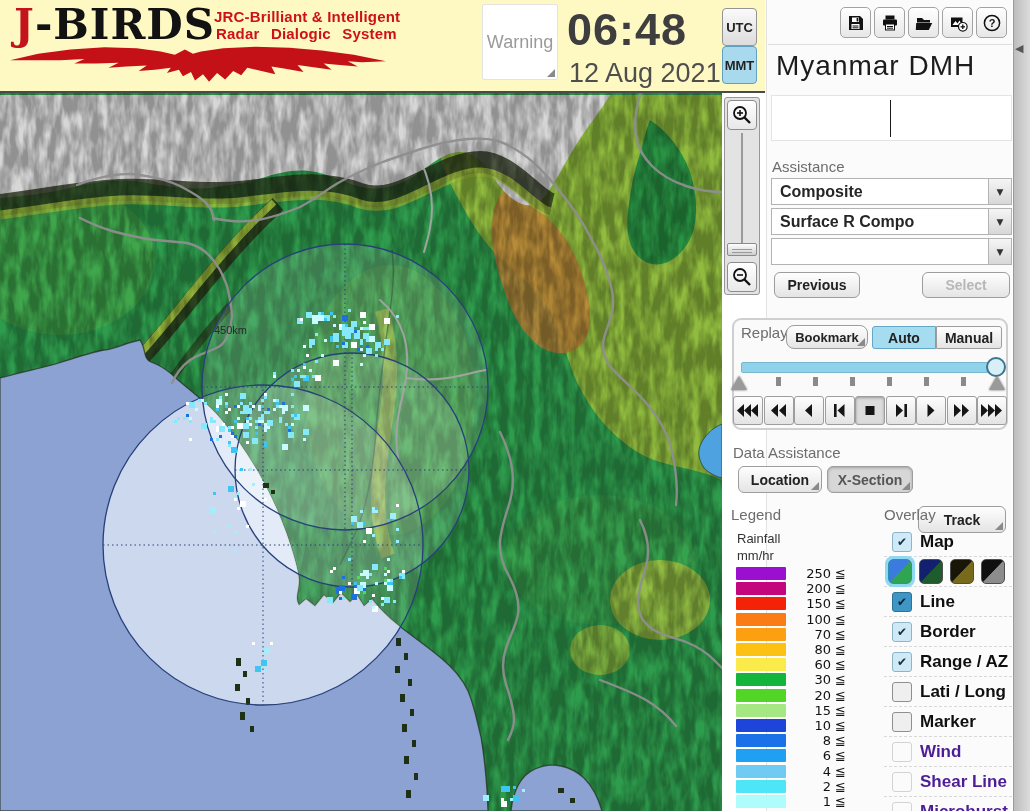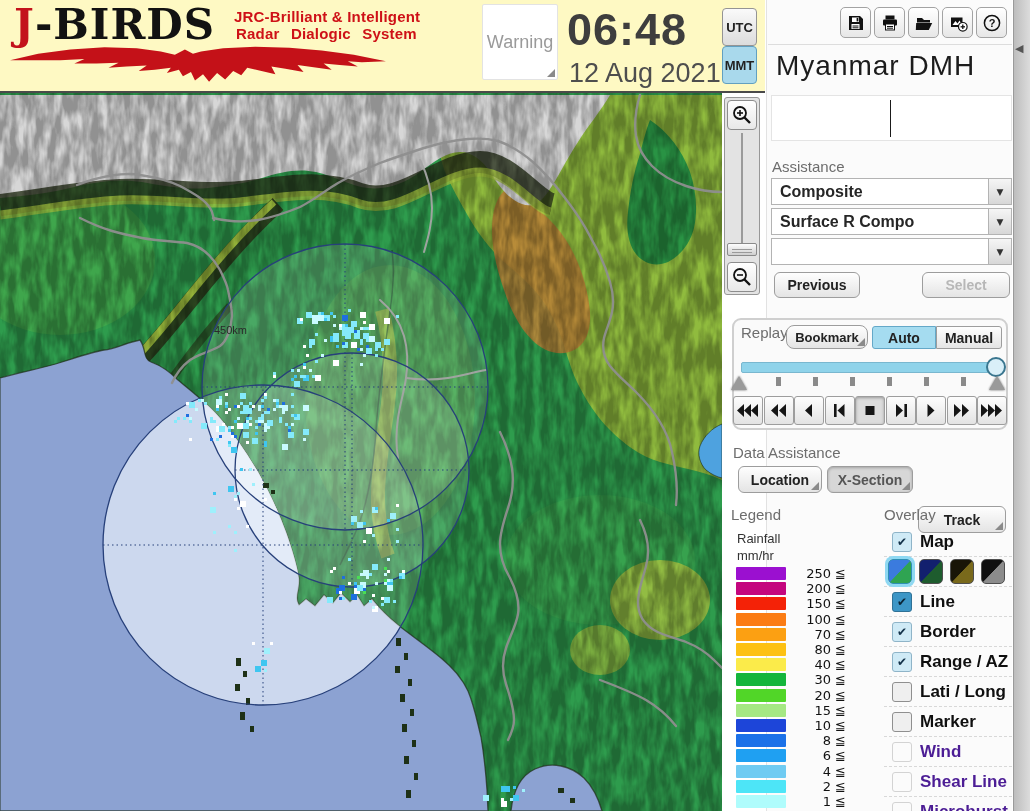--- a/index.html
+++ b/index.html
@@ -3,21 +3,21 @@
 <meta charset="utf-8">
 <style>
   html,body{margin:0;padding:0;}
   body{width:1030px;height:811px;position:relative;overflow:hidden;background:#fff;
        font-family:"Liberation Sans",sans-serif;-webkit-font-smoothing:antialiased;}
   .abs{position:absolute;box-sizing:border-box;}
   
   #header{left:0;top:0;width:765px;height:93px;background:#fef9c3;border-bottom:2px solid #4a4a4a;}
   #logo-title{left:14px;top:0px;font-family:"DejaVu Serif",serif;font-weight:bold;font-size:42px;letter-spacing:1px;color:#121212;}
   #logo-title .red{color:#c3131c;}
-  .tagline{color:#ce1117;font-weight:bold;font-size:15px;letter-spacing:.2px;white-space:nowrap;margin-left:20px;}
+  .tagline{color:#ce1117;font-weight:bold;font-size:15px;letter-spacing:.2px;white-space:nowrap;}
   #warning-btn{left:482px;top:4px;width:76px;height:76px;background:#fff;border:1px solid #e3e3e3;border-radius:2px;
       color:#9a9a9a;font-size:18px;display:flex;align-items:center;justify-content:center;}
   .fold{position:relative;}
   .fold::after{content:"";position:absolute;right:2px;bottom:2px;border-left:8px solid transparent;border-bottom:8px solid #8a8a8a;}
   #clock-time{left:567px;top:4px;font-size:45px;font-weight:bold;color:#3e3e3e;letter-spacing:1px;}
   #clock-date{left:569px;top:58px;font-size:27px;color:#4e4e4e;}
   .tzbtn{width:35px;height:38px;border:1px solid #949494;border-radius:4px;font-size:13px;font-weight:bold;color:#222;
       display:flex;align-items:center;justify-content:center;background:linear-gradient(#fafafa,#dcdcdc);}
   .tzbtn.sel{background:#a9d9ec;border-color:#62a0c0;}
   
@@ -724,21 +724,21 @@
     <div class="lg-row">
       <span class="lg-swatch" style="background: rgb(252, 160, 18);"></span>
       <span class="lg-val">70 ≦</span>
     </div>
     <div class="lg-row">
       <span class="lg-swatch" style="background: rgb(253, 193, 19);"></span>
       <span class="lg-val">80 ≦</span>
     </div>
     <div class="lg-row">
       <span class="lg-swatch" style="background: rgb(251, 235, 74);"></span>
-      <span class="lg-val">40 ≦</span>
+      <span class="lg-val">60 ≦</span>
     </div>
     <div class="lg-row">
       <span class="lg-swatch" style="background: rgb(20, 181, 60);"></span>
       <span class="lg-val">30 ≦</span>
     </div>
     <div class="lg-row">
       <span class="lg-swatch" style="background: rgb(81, 214, 40);"></span>
       <span class="lg-val">20 ≦</span>
     </div>
     <div class="lg-row">

